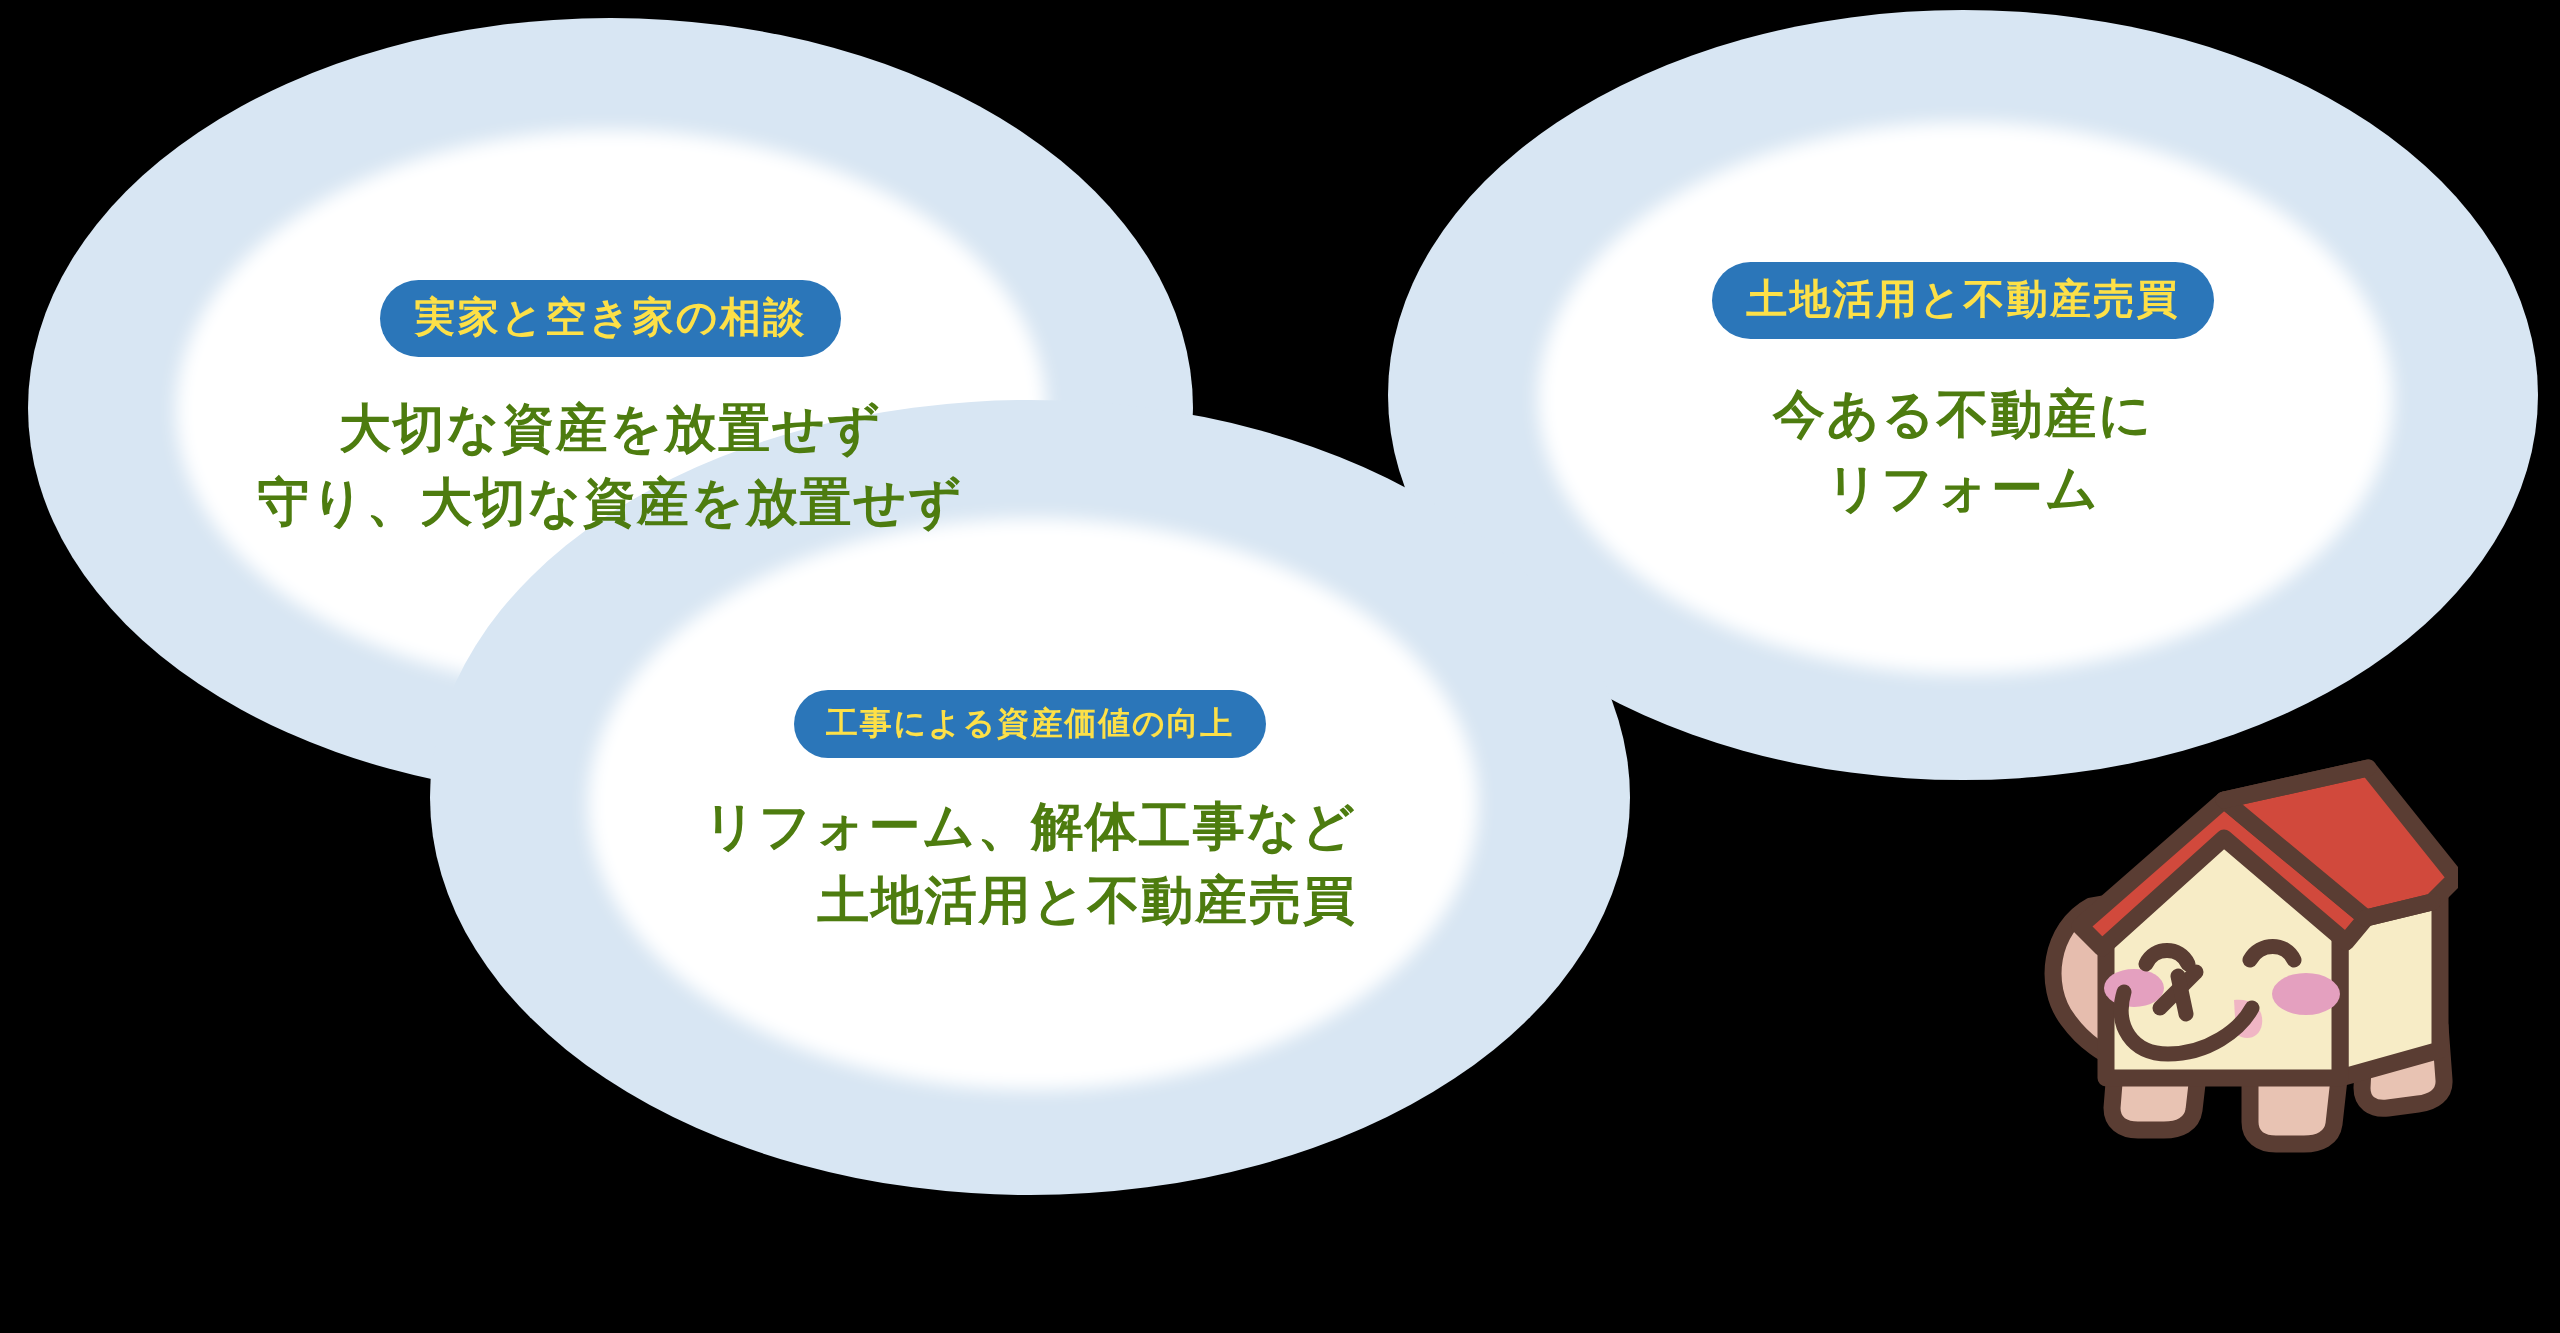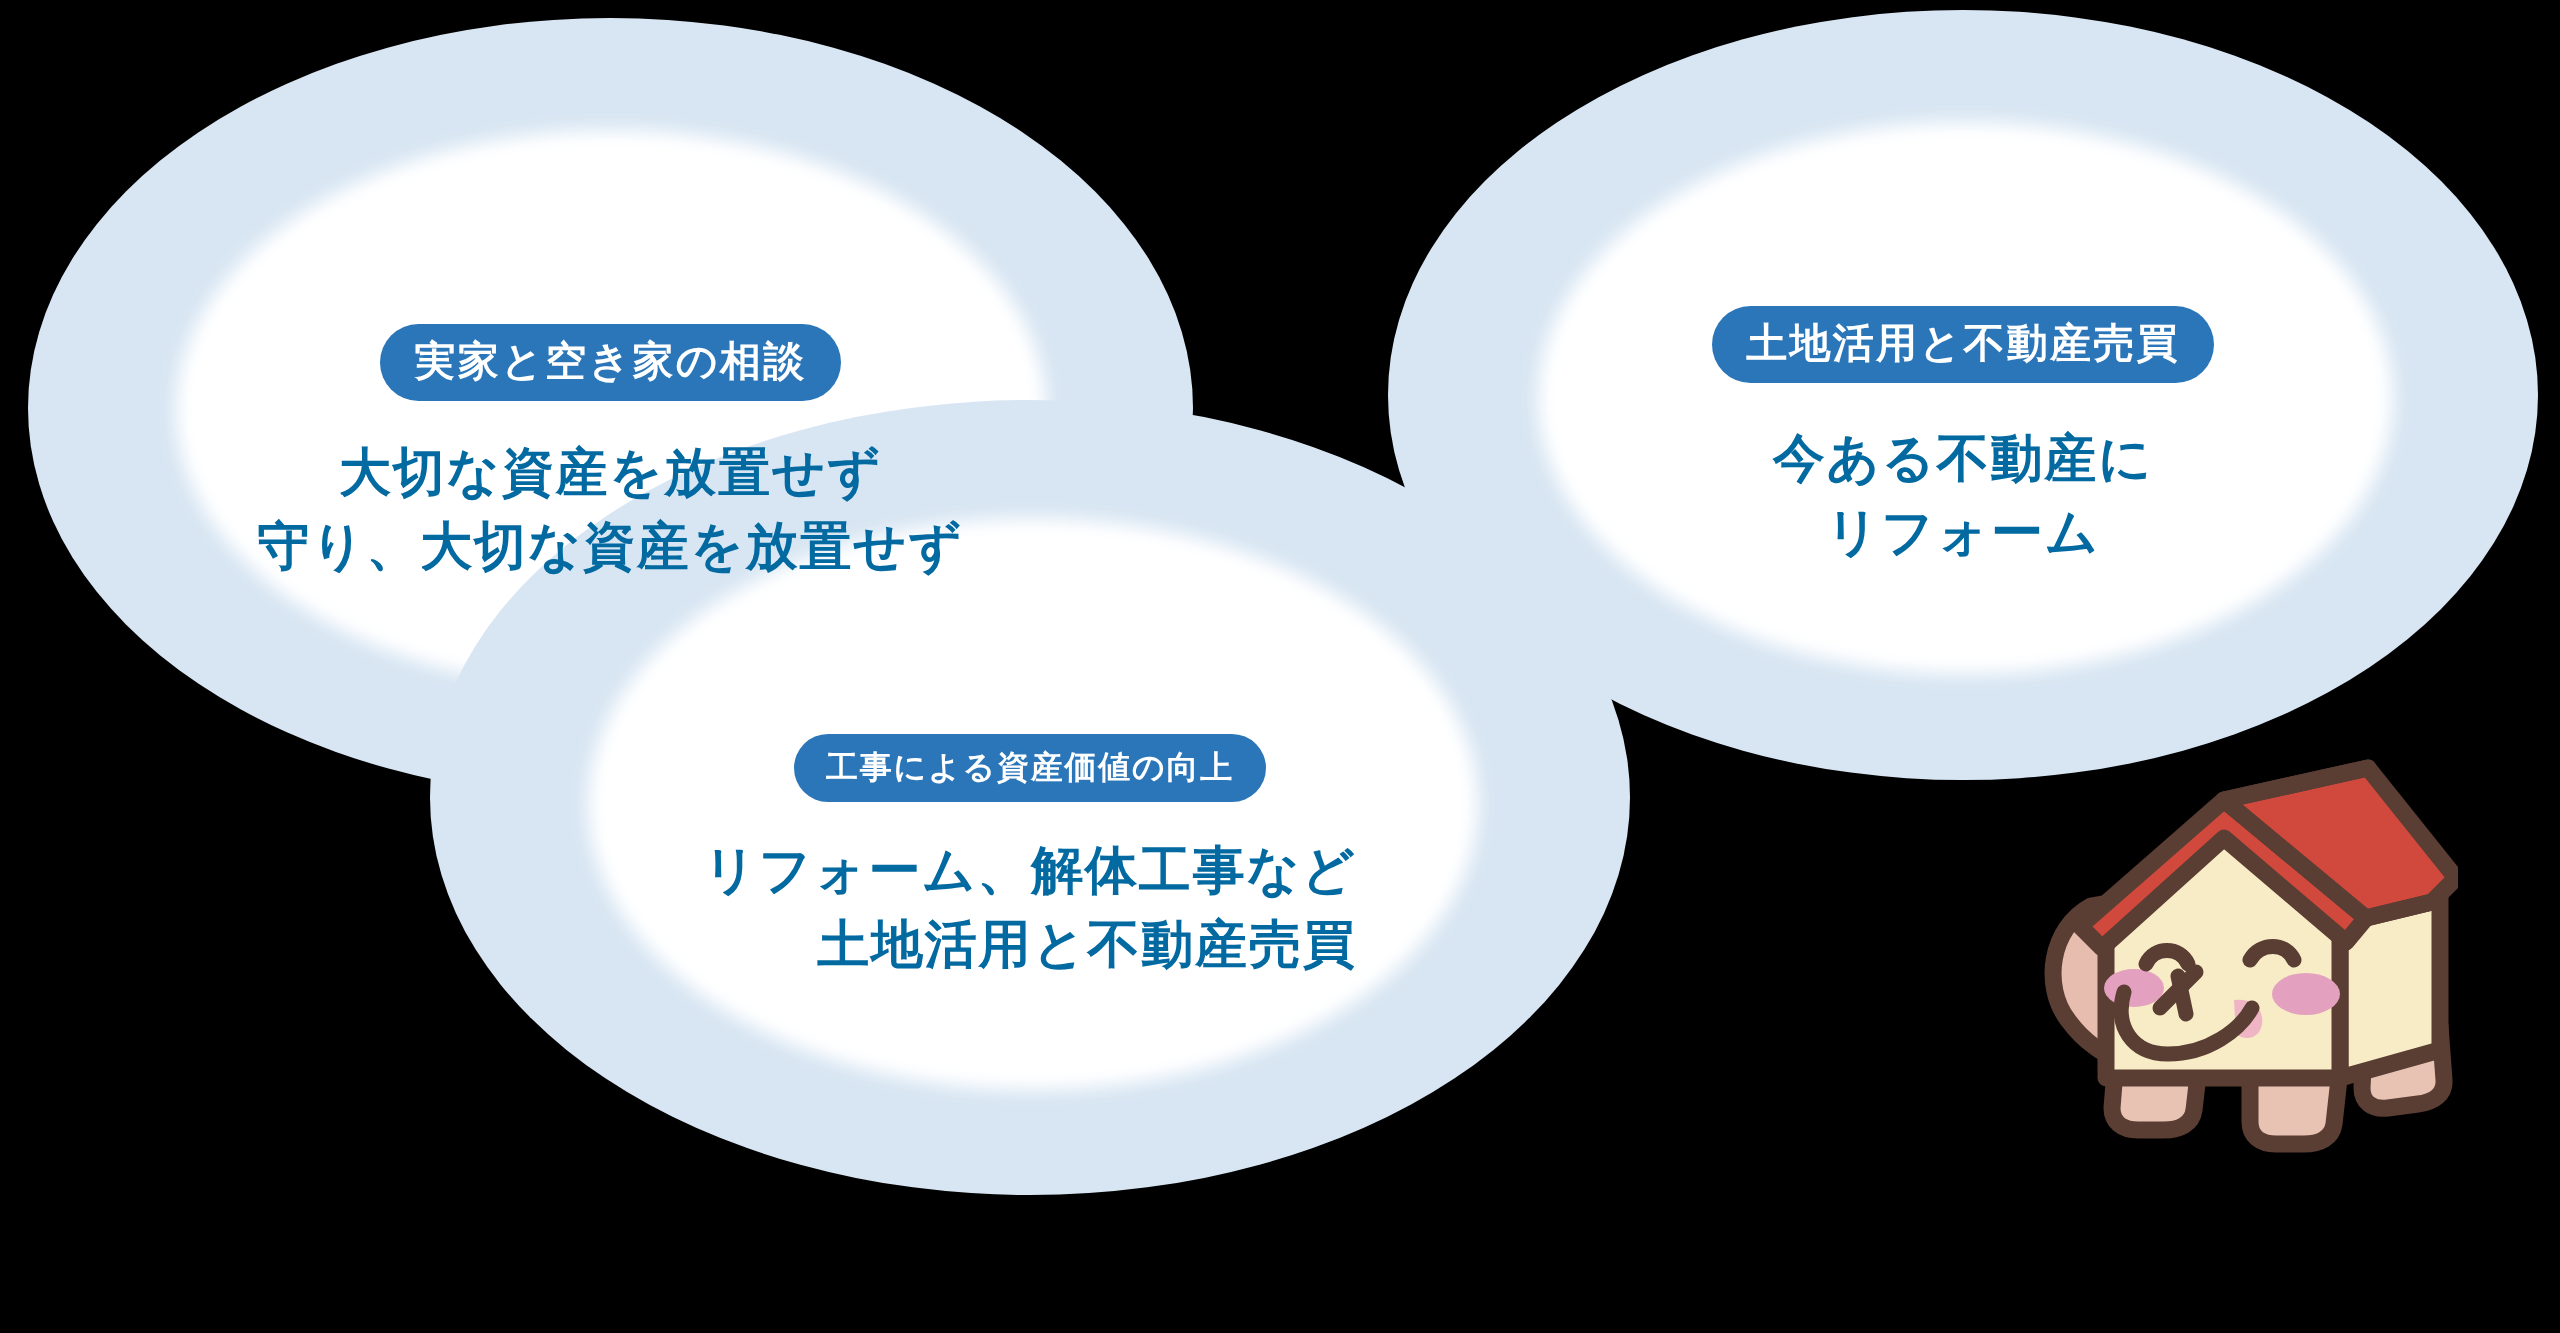--- a/index.html
+++ b/index.html
@@ -35,33 +35,32 @@
     display:flex;
     flex-direction:column;
     align-items:center;
     z-index:5;
   }
 
   
   .pill {
     display:inline-block;
     background:#2b76b9;
-    color:#ffffff;
+    color:#fde047;
     border-radius:999px;
     font-weight:700;
     letter-spacing:0.055em;
     white-space:nowrap;
     text-align:center;
     line-height:1;
-    margin-top:44px;
   }
 
   
   .body-copy {
-    color:#0369a1;
+    color:#4d7c0f;
     font-weight:700;
     text-align:center;
     letter-spacing:0.035em;
     white-space:nowrap;
   }
   .body-copy div + div { margin-top:.20em; }
 
   
   #bubble-home    { left:28px;  top:18px;   width:1165px; height:780px; }
   #bubble-home    .inner-ellipse { left:148px; top:112px; width:870px; height:560px; }

